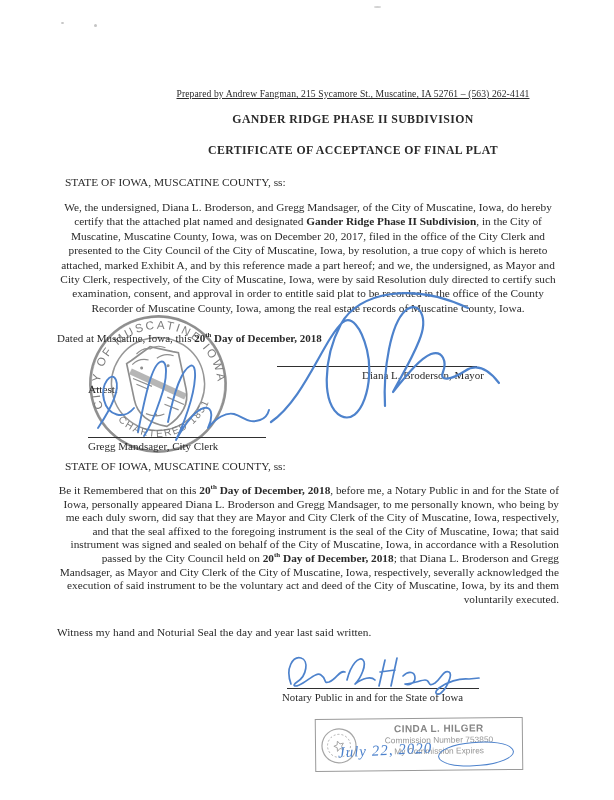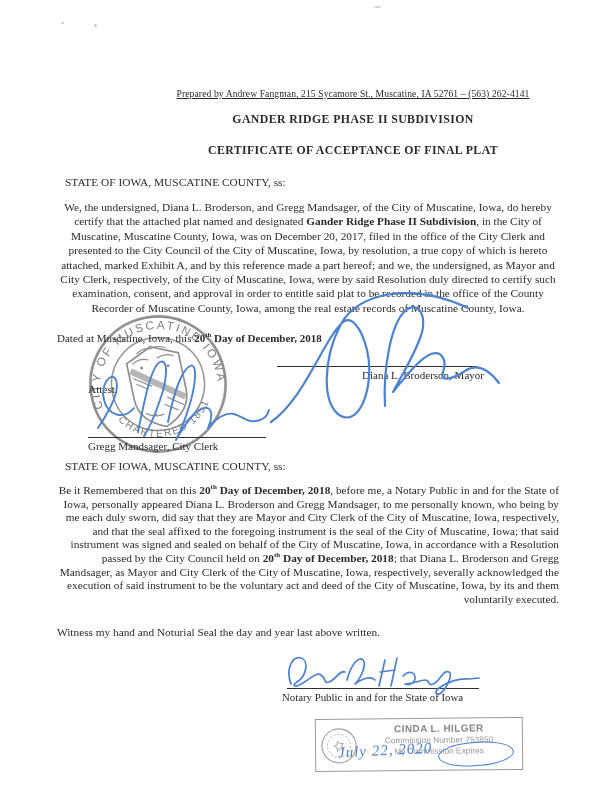--- a/index.html
+++ b/index.html
@@ -112,21 +112,21 @@
 <svg class="abs ink clerk-sig" width="178" height="92" viewBox="0 0 178 92">
   <path stroke-width="1.9" d="M 6 76 C 18 58 28 38 24 28 C 20 18 8 32 12 48 C 16 64 32 68 42 56"></path>
   <path stroke-width="1.9" d="M 46 80 C 54 40 60 14 68 10 C 76 6 76 26 68 48 C 62 66 56 78 52 84"></path>
   <path stroke-width="1.9" d="M 76 70 C 82 40 90 18 98 14 C 106 10 104 34 96 58 C 90 76 86 84 84 88 C 94 70 104 58 112 56 C 122 54 120 68 116 76 C 124 66 134 60 142 62 C 152 65 156 72 168 68 C 174 66 176 62 177 58"></path>
 </svg>
 <div class="abs sigline clerk-line"></div>
 <div class="abs clerk-label">Gregg Mandsager, City Clerk</div>
 
 <div class="abs ss ss2">STATE OF IOWA, MUSCATINE COUNTY, ss:</div>
 <div class="abs para2"><span>Be it Remembered that on this </span><span class="b">20</span><sup class="b">th</sup><span class="b"> Day of December, 2018</span><span>, before me, a Notary Public in and for the State of Iowa, personally appeared Diana L. Broderson and Gregg Mandsager, to me personally known, who being by me each duly sworn, did say that they are Mayor and City Clerk of the City of Muscatine, Iowa, respectively, and that the seal affixed to the foregoing instrument is the seal of the City of Muscatine, Iowa; that said instrument was signed and sealed on behalf of the City of Muscatine, Iowa, in accordance with a Resolution passed by the City Council held on </span><span class="b">20</span><sup class="b">th</sup><span class="b"> Day of December, 2018</span><span>; that Diana L. Broderson and Gregg Mandsager, as Mayor and City Clerk of the City of Muscatine, Iowa, respectively, severally acknowledged the execution of said instrument to be the voluntary act and deed of the City of Muscatine, Iowa, by its and them voluntarily executed.</span></div>
-<div class="abs witness">Witness my hand and Noturial Seal the day and year last above written.</div>
+<div class="abs witness">Witness my hand and Noturial Seal the day and year last said written.</div>
 
 <svg class="abs ink notary-sig" width="200" height="46" viewBox="0 0 200 46">
   <path stroke-width="1.7" d="M 8 34 C 2 18 10 6 18 8 C 26 10 24 26 14 32 C 8 36 12 38 20 33 C 28 28 34 22 38 25 C 44 29 40 34 46 32 C 54 29 56 20 62 22"></path>
   <path stroke-width="1.7" d="M 64 30 C 68 14 76 6 80 10 C 84 14 78 28 72 34 C 80 28 88 26 92 30"></path>
   <path stroke-width="1.7" d="M 102 10 L 96 36 M 114 8 L 108 36 M 97 22 L 112 20"></path>
   <path stroke-width="1.7" d="M 120 26 C 126 20 132 22 132 28 C 132 33 126 36 122 34 C 130 34 138 30 142 30 C 148 30 144 38 152 33 C 158 29 160 20 166 22 C 170 24 164 38 158 43 C 154 46 150 43 156 38 C 164 32 176 28 186 29 L 196 28"></path>
 </svg>
 <div class="abs sigline notary-line"></div>
 <div class="abs notary-label">Notary Public in and for the State of Iowa</div>
 

